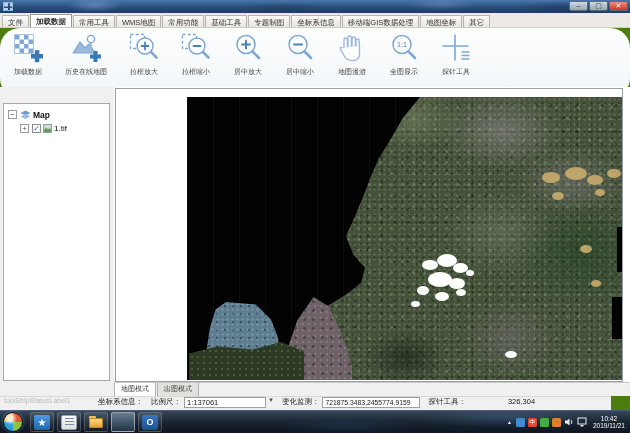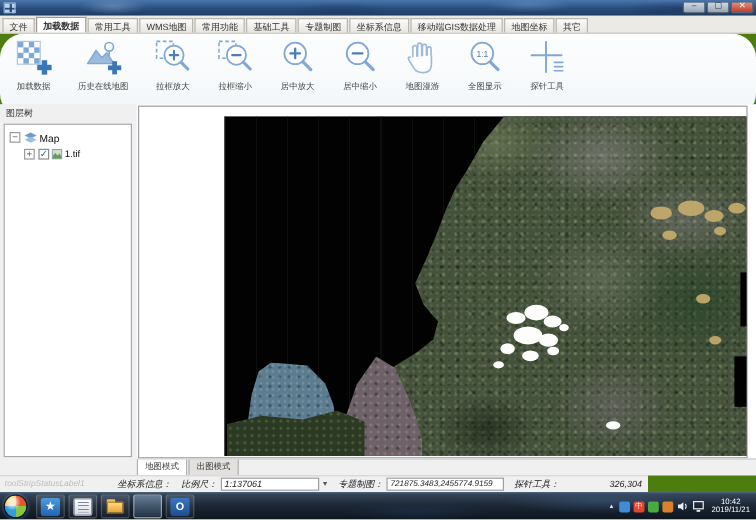--- a/index.html
+++ b/index.html
@@ -45,21 +45,21 @@
   
   .content { position:absolute; left:0; top:87px; width:630px; height:309px; background:#f0f0f0; }
   .leftpanel { position:absolute; left:0; top:0; width:113px; height:309px; background:#f0f0f0; }
   .lp-title { font-size:7.5px; color:#333; padding:3px 0 2px 5px; }
   .treebox { position:absolute; left:3px; top:16px; width:107px; height:278px; background:#fff; border:1px solid #a8a8a8; overflow:hidden; }
   .trow { display:flex; align-items:center; height:13px; margin-top:4px; padding-left:4px; }
   .trow.child { padding-left:16px; margin-top:1px; }
   .expander { width:9px; height:9px; border:1px solid #9a9a9a; background:#fff; font-size:8px; line-height:7px; text-align:center; color:#555; margin-right:3px; flex:none; }
   .chk { width:9px; height:9px; border:1px solid #8a8a8a; background:#fff; font-size:8px; line-height:8px; text-align:center; color:#2a5fb0; margin-right:2px; flex:none; }
   .tlabel { font-size:8px; color:#111; }
-  .tlabel.bold { font-weight:normal; font-size:8.5px; }
+  .tlabel.bold { font-weight:bold; font-size:8.5px; }
   .node-ico, .file-ico { margin-right:2px; flex:none; }
 
   
   .mappanel { position:absolute; left:114px; top:0; width:516px; height:309px; background:#fff; }
   .mapview { position:absolute; left:1px; top:1px; width:508px; height:294px; background:#fff; border:1px solid #9aa0a6; overflow:hidden; }
   .mosaic { position:absolute; left:71px; top:8px; width:437px; height:283px; background:#020202;
     background-image:repeating-linear-gradient(90deg, rgba(26,26,26,.5) 0 1px, transparent 1px 26px); overflow:hidden; }
   .tex { background-color:#45523a;
     background-image:
       radial-gradient(rgba(255,255,255,0.12) 1px, transparent 1.4px),
@@ -94,22 +94,22 @@
   .cloud { position:absolute; background:#fdfdfc; border-radius:50%; filter:blur(.6px); }
   .lake { position:absolute; background:#c9ad6e; border-radius:50%; filter:blur(.5px); opacity:.9; }
   .notch { position:absolute; background:#020202; }
 
   
   .maptabs { position:absolute; left:114px; top:295px; width:516px; height:14px; display:flex; align-items:flex-start; background:#f0f0f0; border-top:1px solid #c9c9c9; }
   .vtab { font-size:7px; color:#333; padding:1px 6px 2px 6px; border:1px solid #b0b0b0; border-top:none; background:#e2e1dd; margin-right:1px; }
   .vtab.sel { background:#fff; }
 
   
-  .statusbar { position:absolute; left:0; top:396px; width:540px; height:14px; background:#f0f0f0; border-top:1px solid #d8d8d8;
-    display:flex; align-items:center; font-size:7.5px; color:#222;font-style:italic; }
+  .statusbar { position:absolute; left:0; top:396px; width:611px; height:14px; background:#f0f0f0; border-top:1px solid #d8d8d8;
+    display:flex; align-items:flex-start; font-size:7.5px; color:#222; }
   .faint { color:#bdbdbd; margin-left:4px; width:86px; font-size:7px; }
   .sb-label { margin-left:8px; white-space:nowrap; }
   .sb-box { background:#fff; border:1px solid #9f9f9f; height:11px; line-height:10px; padding:0 2px; margin-left:3px; white-space:nowrap; }
   .sb-scale { width:82px; }
   .sb-coord { width:98px; font-size:6.8px; }
   .sb-drop { font-size:6px; color:#555; margin-left:2px; }
   .sb-screenval { margin-left:42px; }
 
   
   .taskbar { position:absolute; left:0; top:410px; width:630px; height:23px;
@@ -288,21 +288,20 @@
           <path d="M22 20 H29 M22 23.5 H29 M22 27 H29" stroke-width="1.3"></path>
         </svg>
       </span>
       <span class="lbl">探针工具</span>
     </div>
   </div>
 
   <div class="content">
 
     <div class="leftpanel">
-      <div class="lp-title">图层树</div>
       <div class="treebox">
         <div class="trow">
           <span class="expander">−</span>
           <span class="node-ico">
             <svg width="11" height="10" viewBox="0 0 11 10">
               <path d="M5.5 0.5 L10.5 3 L5.5 5.5 L0.5 3 Z" fill="#6f9ccc"></path>
               <path d="M5.5 4 L10.5 6.5 L5.5 9 L0.5 6.5 Z" fill="#9dbede"></path>
             </svg>
           </span>
           <span class="tlabel bold">Map</span>
@@ -365,21 +364,21 @@
       <div class="vtab">出图模式</div>
     </div>
   </div>
 
   <div class="statusbar">
     <span class="faint">toolStripStatusLabel1</span>
     <span class="sb-label">坐标系信息：</span>
     <span class="sb-label">比例尺：</span>
     <span class="sb-box sb-scale">1:137061</span>
     <span class="sb-drop">▼</span>
-    <span class="sb-label">专题制图：</span>
+    <span class="sb-label">变化监测：</span>
     <span class="sb-box sb-coord">721875.3483,2455774.9159</span>
     <span class="sb-label">探针工具：</span>
     <span class="sb-screenval">326,304</span>
   </div>
 
   <div class="taskbar">
     <div class="orb"></div>
     <div class="tapps">
       <div class="tapp">
         <div class="ticon star">★</div>

